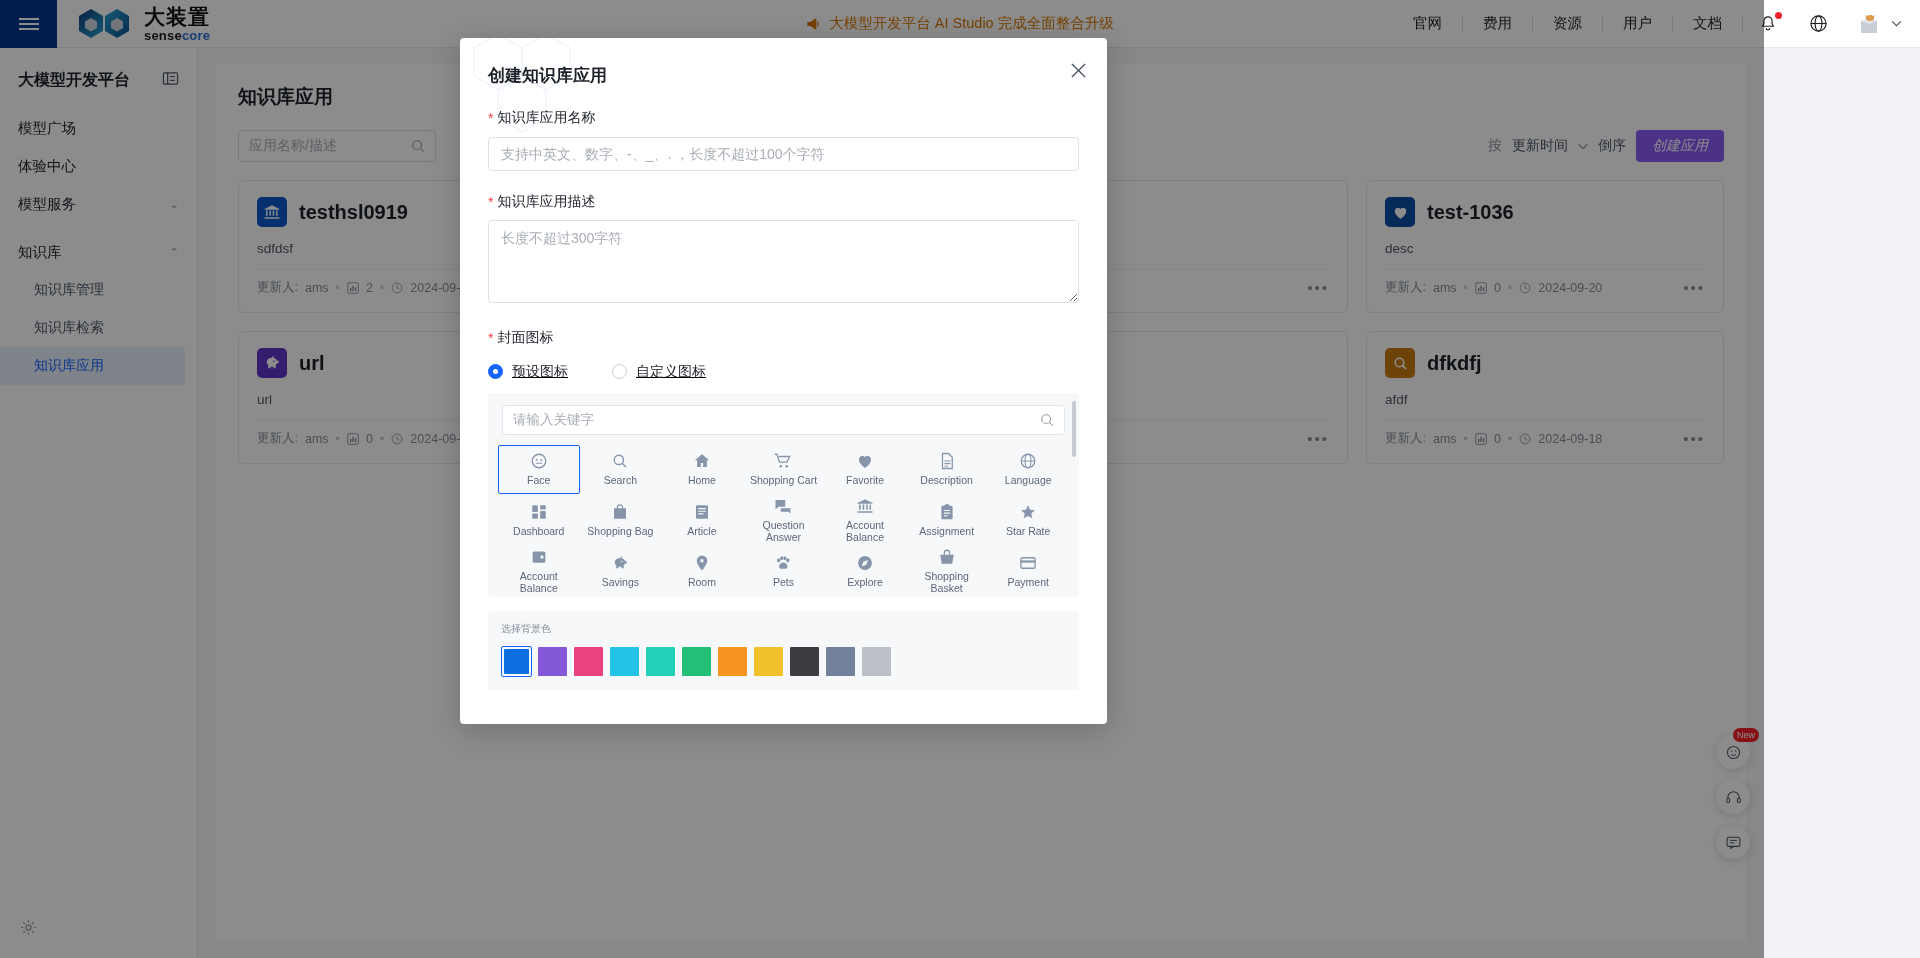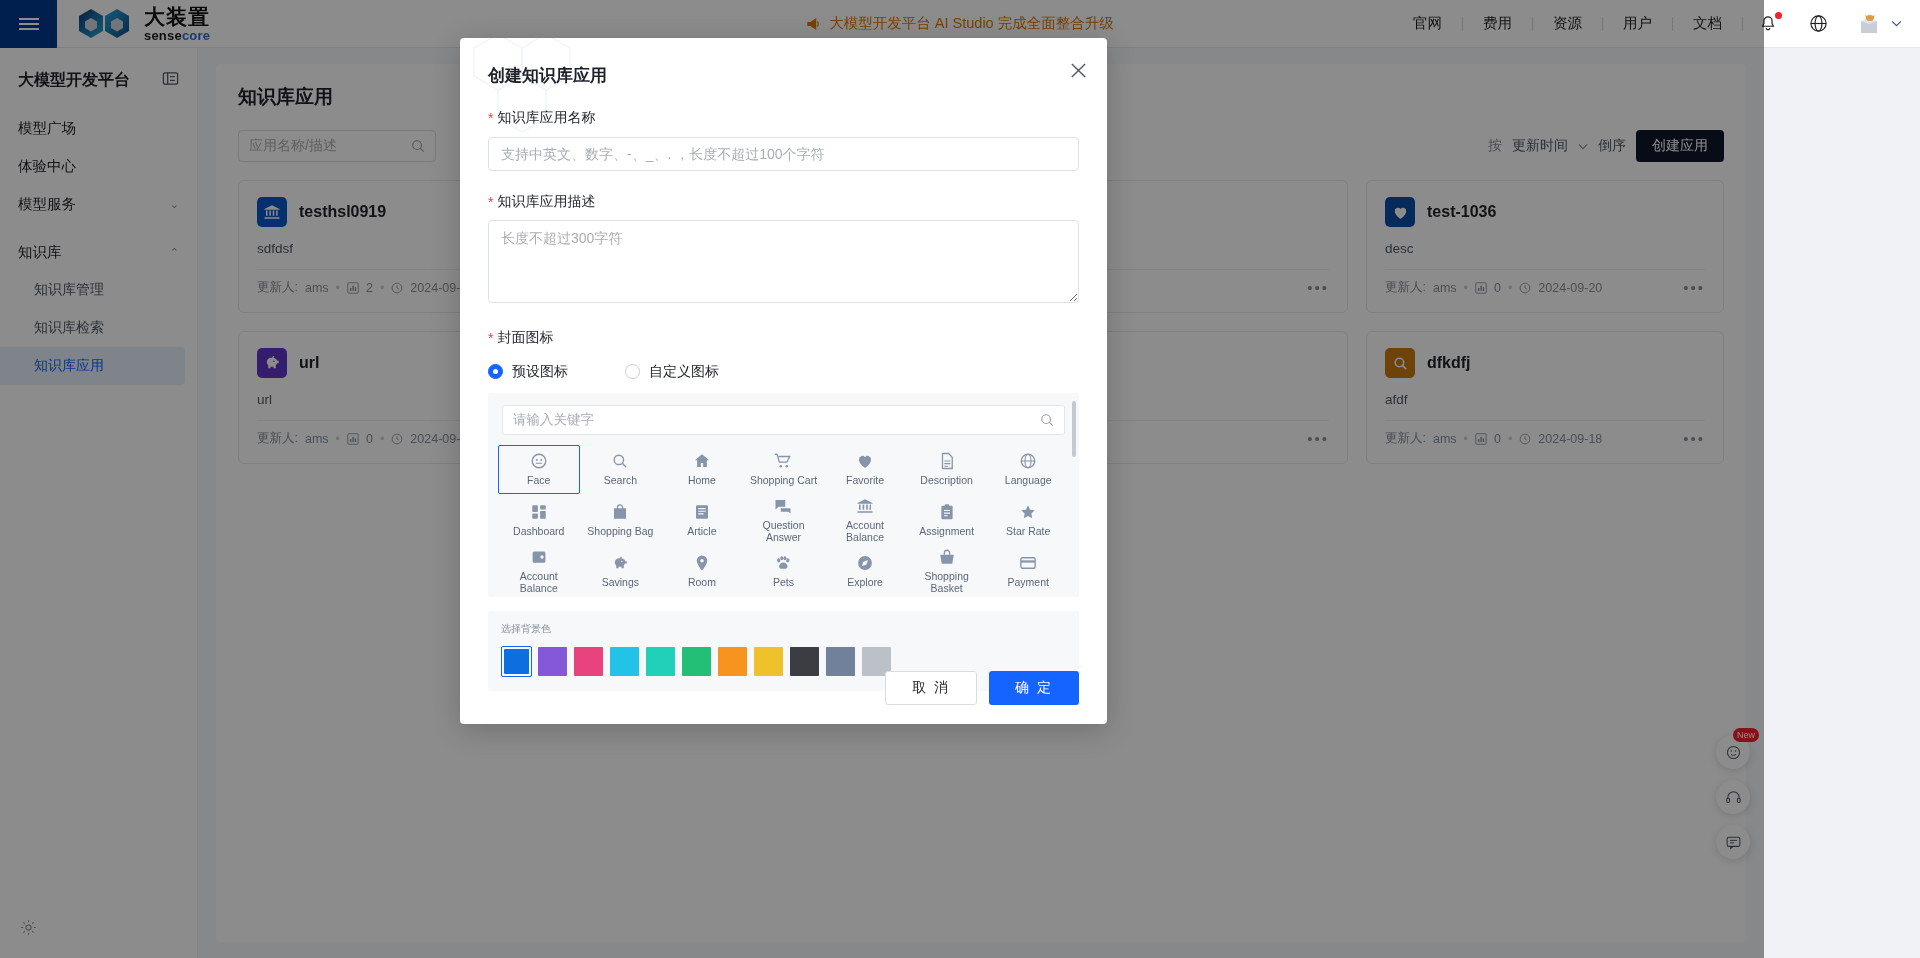--- a/index.html
+++ b/index.html
@@ -82,38 +82,39 @@
   .toolbar-row { display: flex; align-items: center; margin-top: 20px; }
   .search-box {
     width: 198px; height: 32px; border: 1px solid #d9dde3; border-radius: 4px;
     display: flex; align-items: center; padding: 0 10px; gap: 14px;
     font-size: 14px; color: #a8adb5;
   }
   .search-box .gl { margin-left: auto; color: #9aa0a8; }
   .sort-area { margin-left: auto; display: flex; align-items: center; gap: 10px; font-size: 14px; color: #4e5969;}
   .sort-area .lbl { color: #86909c; }
   .btn-primary {
-    background: #0f172a; color: #fff; border: none; border-radius: 4px;
+    background: #8b5cf6; color: #fff; border: none; border-radius: 4px;
     height: 32px; padding: 0 16px; font-size: 14px; cursor: pointer;
     font-family: inherit;
+    font-style: italic;
   }
   .cards-grid {
     margin-top: 18px; display: grid; grid-template-columns: repeat(4, 1fr);
     gap: 18px;
   }
   .card {
     border: 1px solid #e5e8ef; border-radius: 6px; padding: 16px 18px; height: 133px;
     display: flex; flex-direction: column; background: #fff;
   }
   .card-head { display: flex; align-items: center; gap: 12px; }
   .card-icon {
     width: 30px; height: 30px; border-radius: 5px; display: flex;
     align-items: center; justify-content: center; color: #fff; flex: none;
   }
-  .card-name { font-size: 16px; font-weight: 600; color: #1d2129; }
+  .card-name { font-size: 20px; font-weight: 600; color: #1d2129; }
   .card-desc { margin-top: 14px; font-size: 13.5px; color: #4e5969; flex: 1; }
   .card-foot {
     border-top: 1px solid #eef0f4; padding-top: 9px; display: flex; align-items: center;
     font-size: 12.5px; color: #86909c; gap: 7px;
   }
   .card-foot .sep { color: #c9cdd4; }
   .card-foot .more { margin-left: auto; letter-spacing: 2px; font-size: 15px; color: #86909c; cursor:pointer;}
 
   
   .rail { position: absolute; right: 14px; top: 735px; display: flex; flex-direction: column; gap: 11px; z-index: 3;}
@@ -152,21 +153,21 @@
     margin-top: 8px; width: 100%; height: 34px; border: 1px solid #dde1e8;
     border-radius: 4px; padding: 0 12px; font-size: 14px; color: #1d2129;
     font-family: inherit; outline: none; background: #fff;
   }
   .text-input::placeholder, .text-area::placeholder { color: #a8adb5; }
   .text-area {
     margin-top: 8px; width: 100%; height: 83px; border: 1px solid #dde1e8;
     border-radius: 4px; padding: 9px 12px; font-size: 14px; color: #1d2129;
     font-family: inherit; outline: none; resize: vertical;
   }
-  .radio-row { display: flex; align-items: center; gap: 57px; margin-top: 14px; }
+  .radio-row { display: flex; align-items: center; gap: 44px; margin-top: 14px; text-decoration: underline; }
   .radio-item { display: flex; align-items: center; gap: 9px; cursor: pointer; font-size: 14px; color: #1d2129; }
   .radio {
     width: 15px; height: 15px; border-radius: 50%; border: 1px solid #c9cdd4;
     display: flex; align-items: center; justify-content: center; background: #fff;
   }
   .radio.checked { border-color: #1664ff; background: #1664ff; }
   .radio.checked::after { content: ""; width: 5px; height: 5px; border-radius: 50%; background: #fff; }
 
   .icon-panel {
     margin-top: 12px; background: #f7f8fa; border-radius: 3px;
@@ -806,24 +807,20 @@
                 <span class="swatch" style="background:#71809b"></span>
               </div>
             <div class="swatch-wrap">
                 <span class="swatch" style="background:#bcc0c7"></span>
               </div>
           </div>
         </div>
       </div>
     </div>
 
-    <div class="modal-foot">
-      <button class="btn-ghost">取 消</button>
-      <button class="btn-confirm">确 定</button>
-    </div>
   </div>
 
   <div class="rail">
     <div class="rail-btn">
       <span class="new-badge">New</span>
       <svg width="17" height="17" viewBox="0 0 24 24">
         <circle cx="12" cy="12" r="8.5" fill="none" stroke="#4e5969" stroke-width="1.5"></circle>
         <circle cx="9" cy="10" r="1.1" fill="#4e5969"></circle>
           <circle cx="15" cy="10" r="1.1" fill="#4e5969"></circle>
         <path d="M8.5 14.5a4.5 4.5 0 0 0 7 0" fill="none" stroke="#4e5969" stroke-width="1.4"></path>

